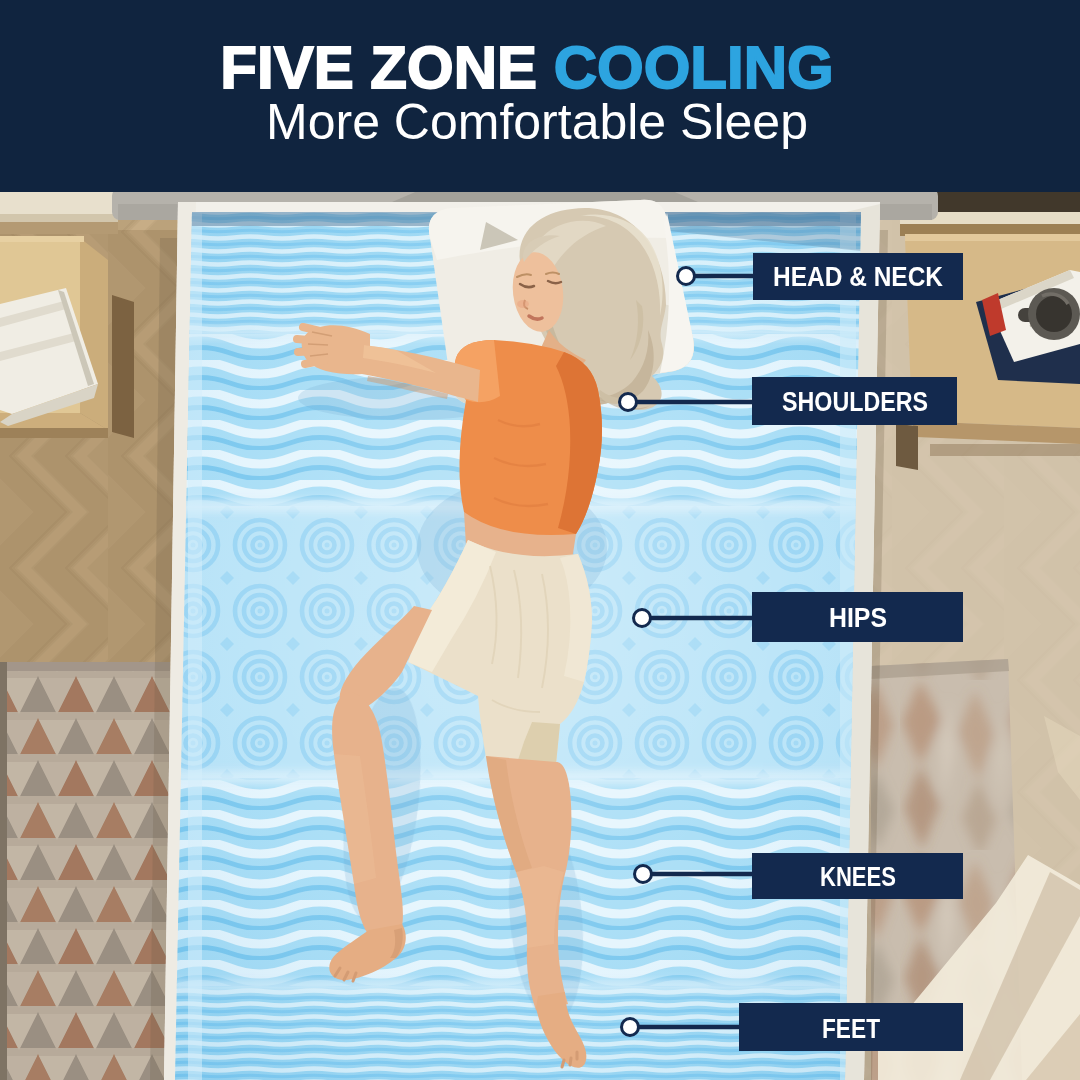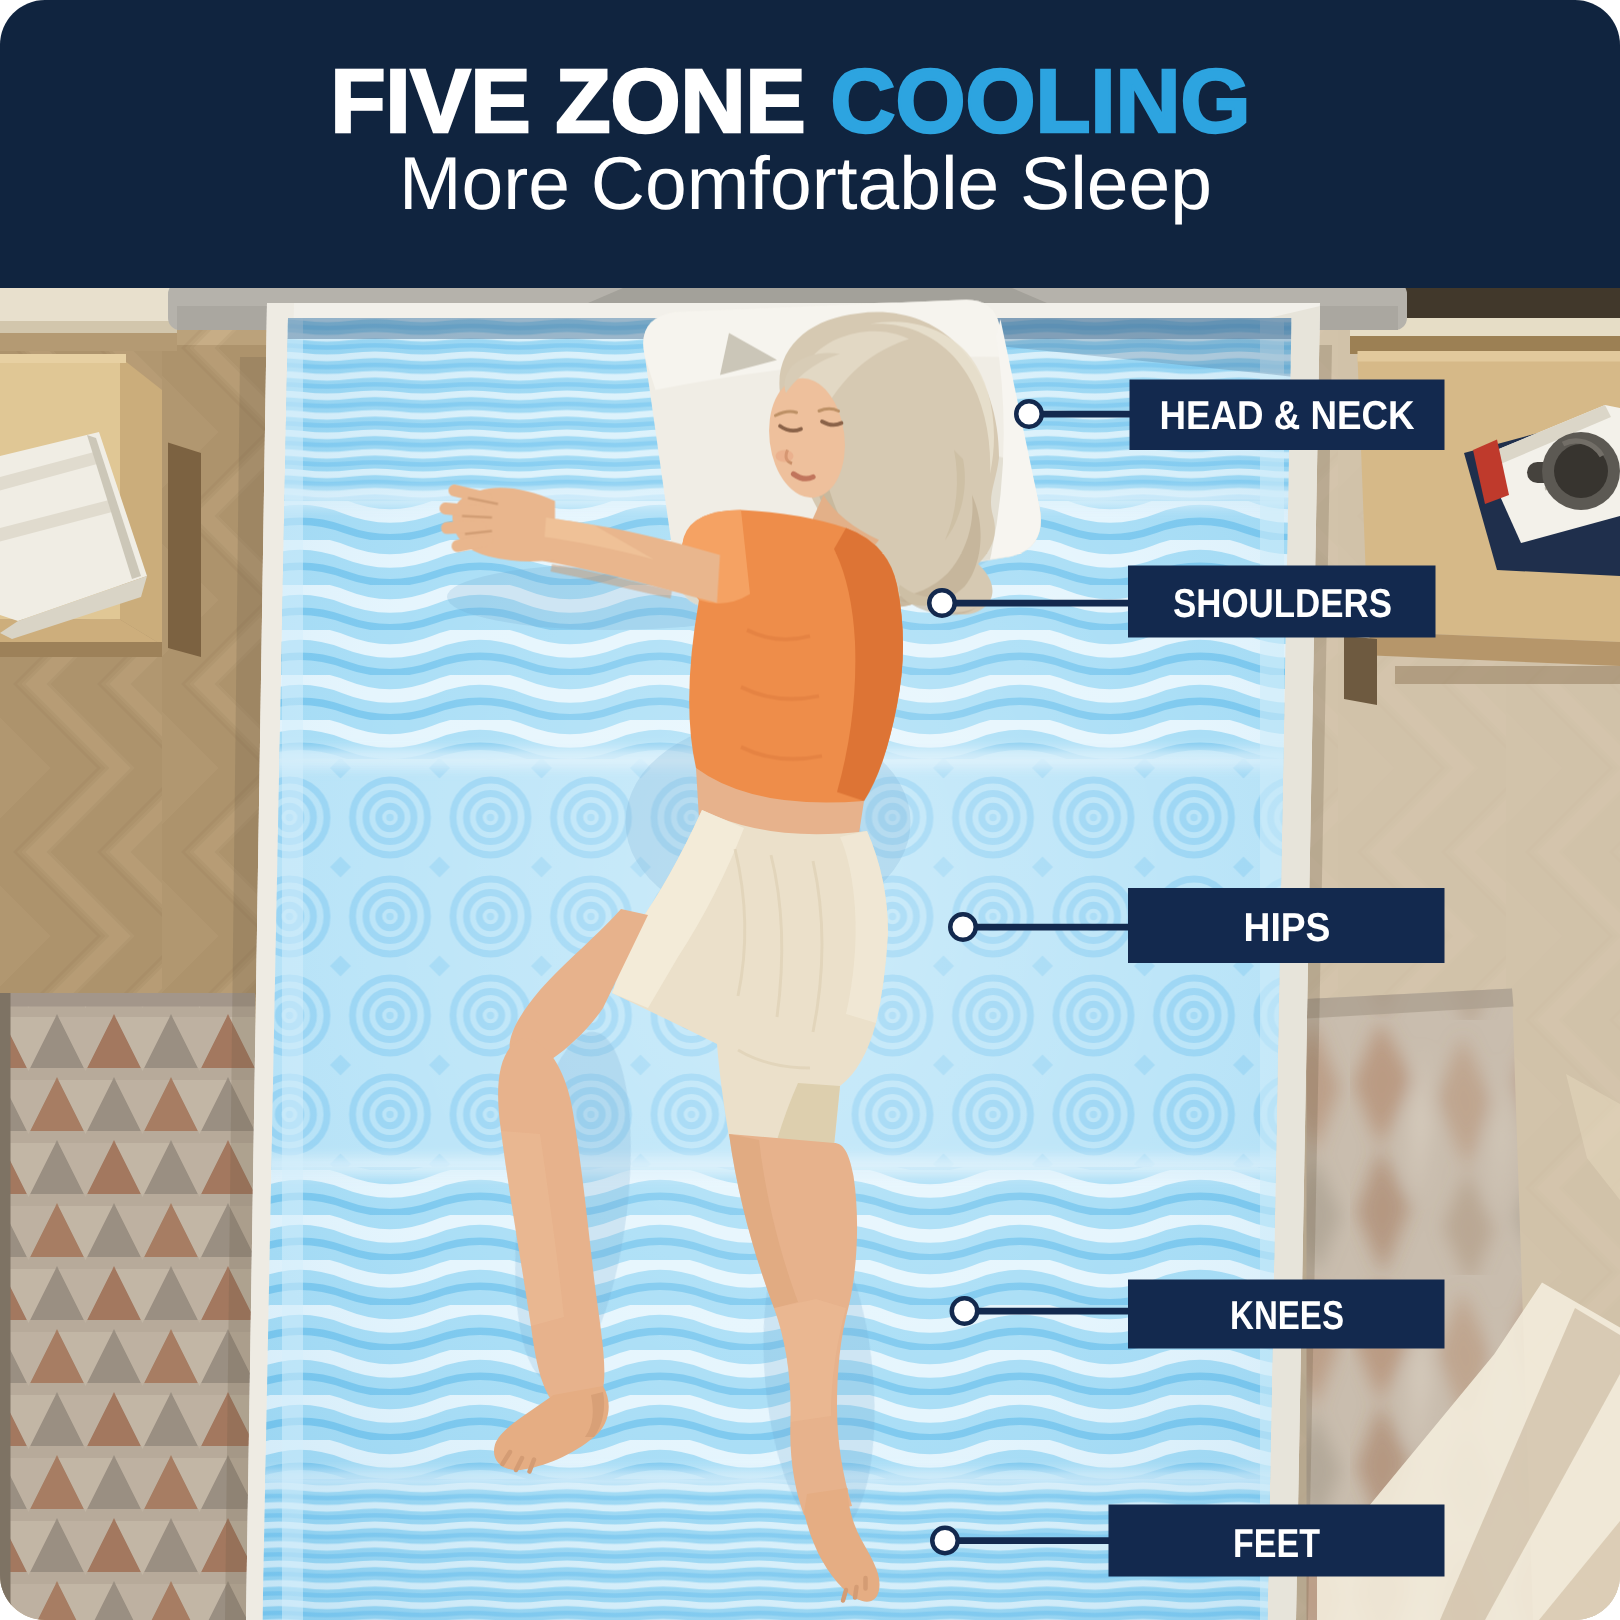--- a/index.html
+++ b/index.html
@@ -1,16 +1,16 @@
 <!DOCTYPE html>
 <html><head>
 <meta charset="utf-8">
 <style>
   html,body{margin:0;padding:0;background:#fff;}
-  .stage{position:relative;width:1080px;height:1080px;overflow:hidden;font-family:"Liberation Sans",sans-serif;border-radius:30px;}
+  .stage{position:relative;width:1080px;height:1080px;overflow:hidden;font-family:"Liberation Sans",sans-serif;}
   svg{display:block;}
 </style>
 </head>
 <body>
 <div class="stage">
 <svg width="1080" height="1080" viewBox="0 0 1080 1080">
 <defs>
 
   <pattern id="herr" width="112" height="112" patternUnits="userSpaceOnUse" patternTransform="rotate(90) translate(8,4)">
     <rect width="112" height="112" fill="#c0a67f"></rect>

